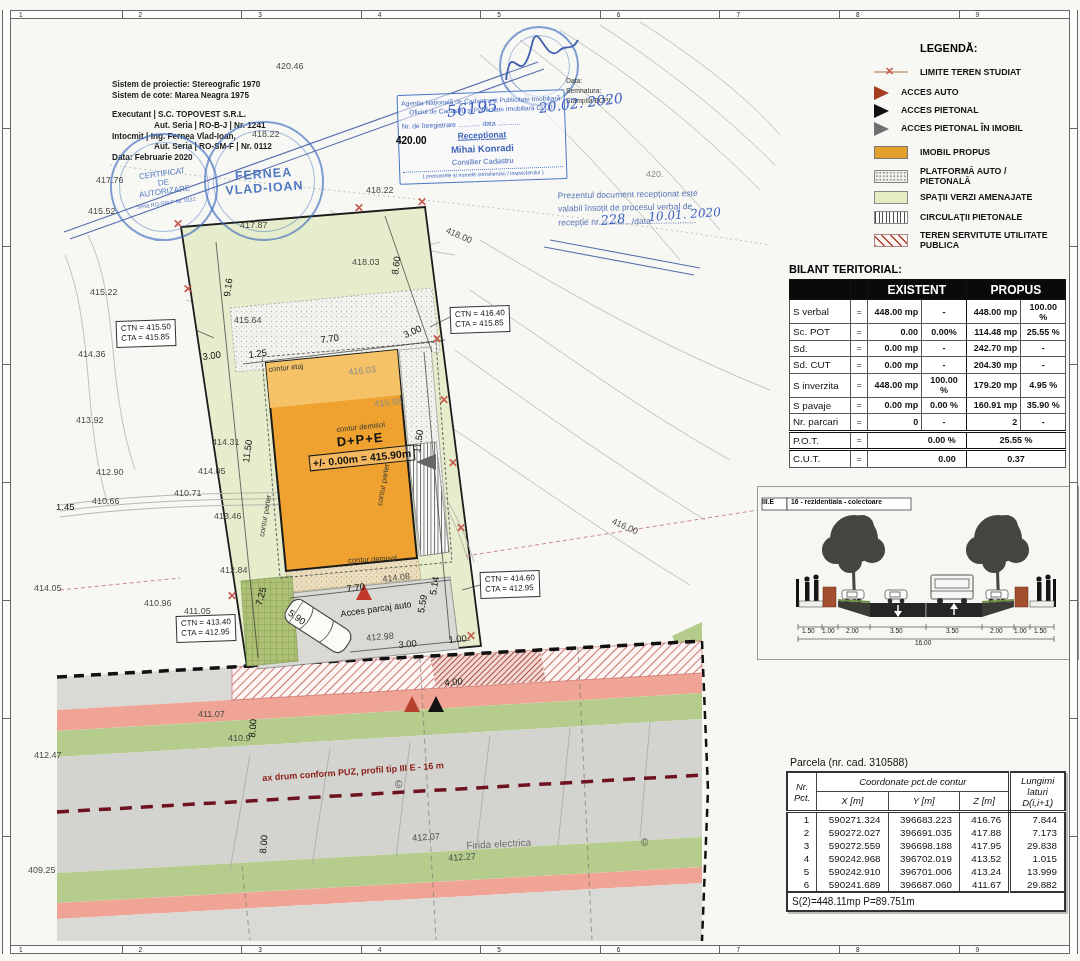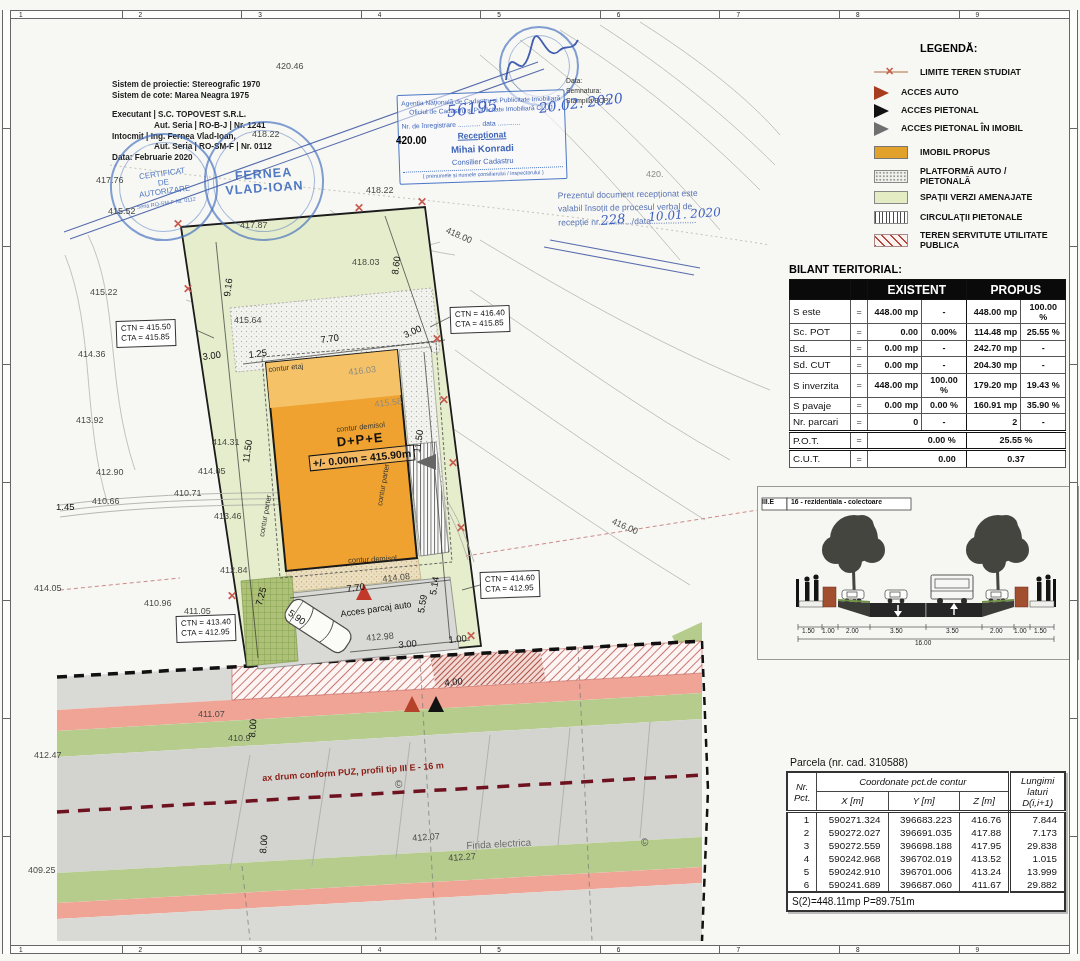--- a/index.html
+++ b/index.html
@@ -247,21 +247,21 @@
 </svg>
 
 <div id="labels">
       <span class="pl e" style="left: 276px; top: 62px;">420.46</span>
       <span class="pl e" style="left: 252px; top: 130px;">418.22</span>
       <span class="pl e" style="left: 366px; top: 186px;">418.22</span>
       <span class="pl eb" style="left: 396px; top: 136px;">420.00</span>
       <span class="pl eg" style="left: 646px; top: 170px;">420.</span>
       <span class="pl e" style="left: 240px; top: 221px;">417.87</span>
       <span class="pl e" style="left: 96px; top: 176px;">417.76</span>
-      <span class="pl e" style="left: 108px; top: 207px;">415.52</span>
+      <span class="pl e" style="left: 88px; top: 207px;">415.52</span>
       <span class="pl e" style="left: 352px; top: 258px;">418.03</span>
       <span class="pl e" style="left: 448px; top: 226px; transform: rotate(24deg);">418.00</span>
       <span class="pl e" style="left: 90px; top: 288px;">415.22</span>
       <span class="pl e" style="left: 234px; top: 316px;">415.64</span>
       <span class="pl e" style="left: 78px; top: 350px;">414.36</span>
       <span class="pl e" style="left: 76px; top: 416px;">413.92</span>
       <span class="pl e" style="left: 212px; top: 438px;">414.31</span>
       <span class="pl e" style="left: 198px; top: 467px;">414.05</span>
       <span class="pl e" style="left: 34px; top: 584px;">414.05</span>
       <span class="pl e" style="left: 96px; top: 468px;">412.90</span>
@@ -522,21 +522,21 @@
   <h3>BILANT TERITORIAL:</h3>
   <table>
     <tbody>
           <tr>
       <th></th>
             <th></th>
       <th colspan="2" class="divR">EXISTENT</th>
       <th colspan="2">PROPUS</th>
     </tr>
     <tr>
-      <td class="bl">S este</td>
+      <td class="bl">S verbal</td>
             <td class="beq">=</td>
       <td class="bv">448.00 mp</td>
             <td class="bp divR">-</td>
       <td class="bv">448.00 mp</td>
             <td class="bp">100.00 %</td>
           </tr>
     <tr>
       <td class="bl">Sc. POT</td>
             <td class="beq">=</td>
       <td class="bv">0.00</td>
@@ -559,21 +559,21 @@
             <td class="bp divR">-</td>
       <td class="bv">204.30 mp</td>
             <td class="bp">-</td>
           </tr>
     <tr>
       <td class="bl">S inverzita</td>
             <td class="beq">=</td>
       <td class="bv">448.00 mp</td>
             <td class="bp divR">100.00 %</td>
       <td class="bv">179.20 mp</td>
-            <td class="bp">19.43 %</td>
+            <td class="bp">4.95 %</td>
           </tr>
     <tr>
       <td class="bl">S pavaje</td>
             <td class="beq">=</td>
       <td class="bv">0.00 mp</td>
             <td class="bp divR">0.00 %</td>
       <td class="bv">160.91 mp</td>
             <td class="bp">35.90 %</td>
           </tr>
     <tr>

